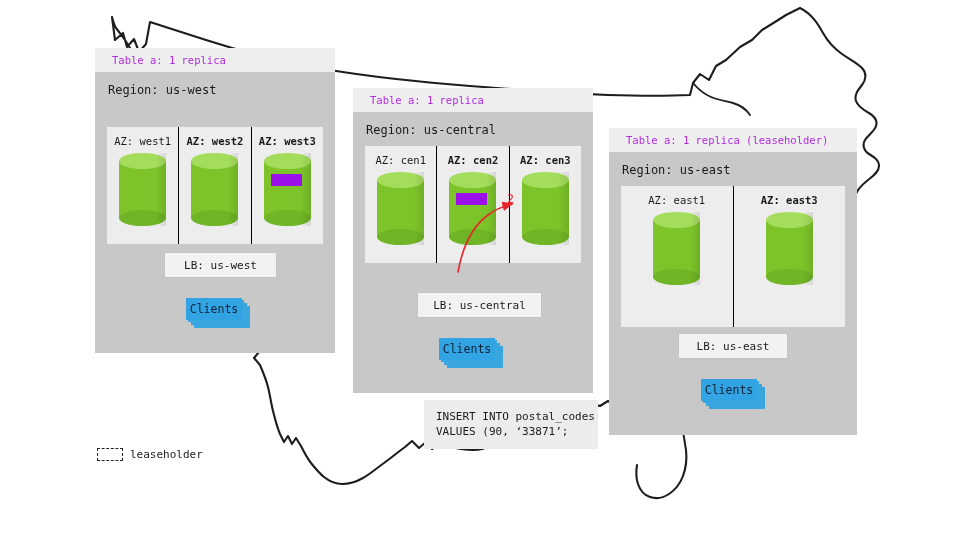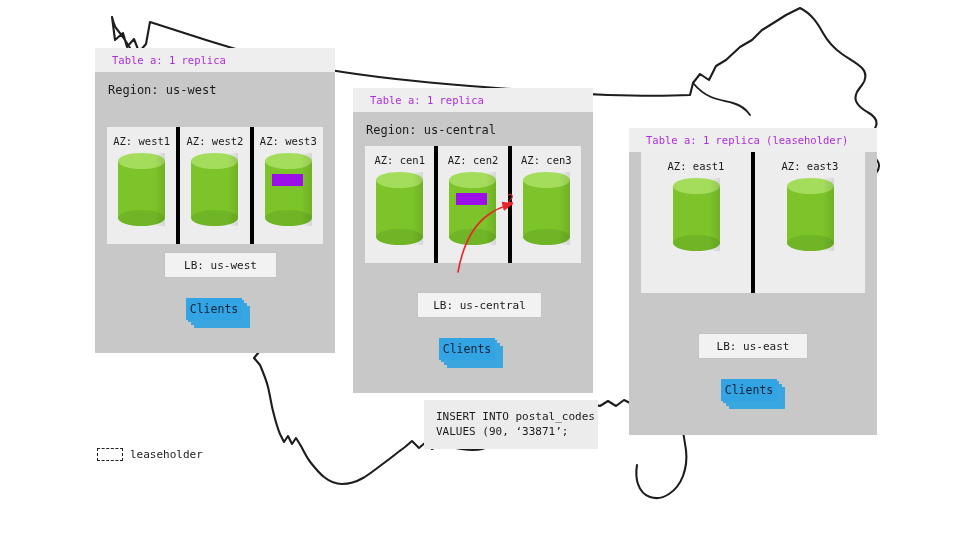--- a/index.html
+++ b/index.html
@@ -42,21 +42,21 @@
     background:#ededed;
     box-sizing:border-box;
   }
   .az-cell{
     flex:1 1 0;
     box-sizing:border-box;
     text-align:center;
     position:relative;
     padding:8px 0 10px 0;
   }
-  .az-cell + .az-cell{border-left:4px solid #000000;}
+  .az-cell + .az-cell{border-left:1px solid #000000;font-weight:bold;}
   .az-label{
     font-size:10.5px;color:#1a1a1a;white-space:nowrap;display:block;
     margin-bottom:6px;
   }
   .cyl-wrap{position:relative;display:inline-block;}
 
   
   .cyl{position:relative;display:block;}
   .cyl .body{
     background:#7cc42a;
@@ -298,23 +298,24 @@
 
       <div class="clients" style="left:86px;top:226px;width:64px;height:30px;">
         <span class="sheet" style="left:8px;top:8px;width:56px;height:22px;"></span>
         <span class="sheet" style="left:5px;top:5px;width:56px;height:22px;"></span>
         <span class="sheet" style="left:2px;top:2px;width:56px;height:22px;"></span>
         <span class="front" style="width:56px;height:22px;">Clients</span>
       </div>
     </div>
   </div>
 
-  <div class="region-panel" style="left:629px;top:128px;width:248px;">
+  <div class="region-panel" style="left:609px;top:128px;width:248px;">
     <div class="panel-banner">Table a: 1 replica (leaseholder)</div>
     <div class="panel-body" style="height:283px;">
+      <div class="region-title">Region: us-east</div>
 
       <div class="az-strip" style="height:141px;">
         <div class="az-cell">
           <span class="az-label">AZ: east1</span>
           <span class="cyl-wrap">
             <span class="cyl" style="width:47px;height:73px;">
               <span class="body" style="top:8px;bottom:8px;"></span>
               <span class="bottom" style="height:16px;"></span>
               <span class="top" style="height:16px;"></span>
               <span class="shade"></span>

